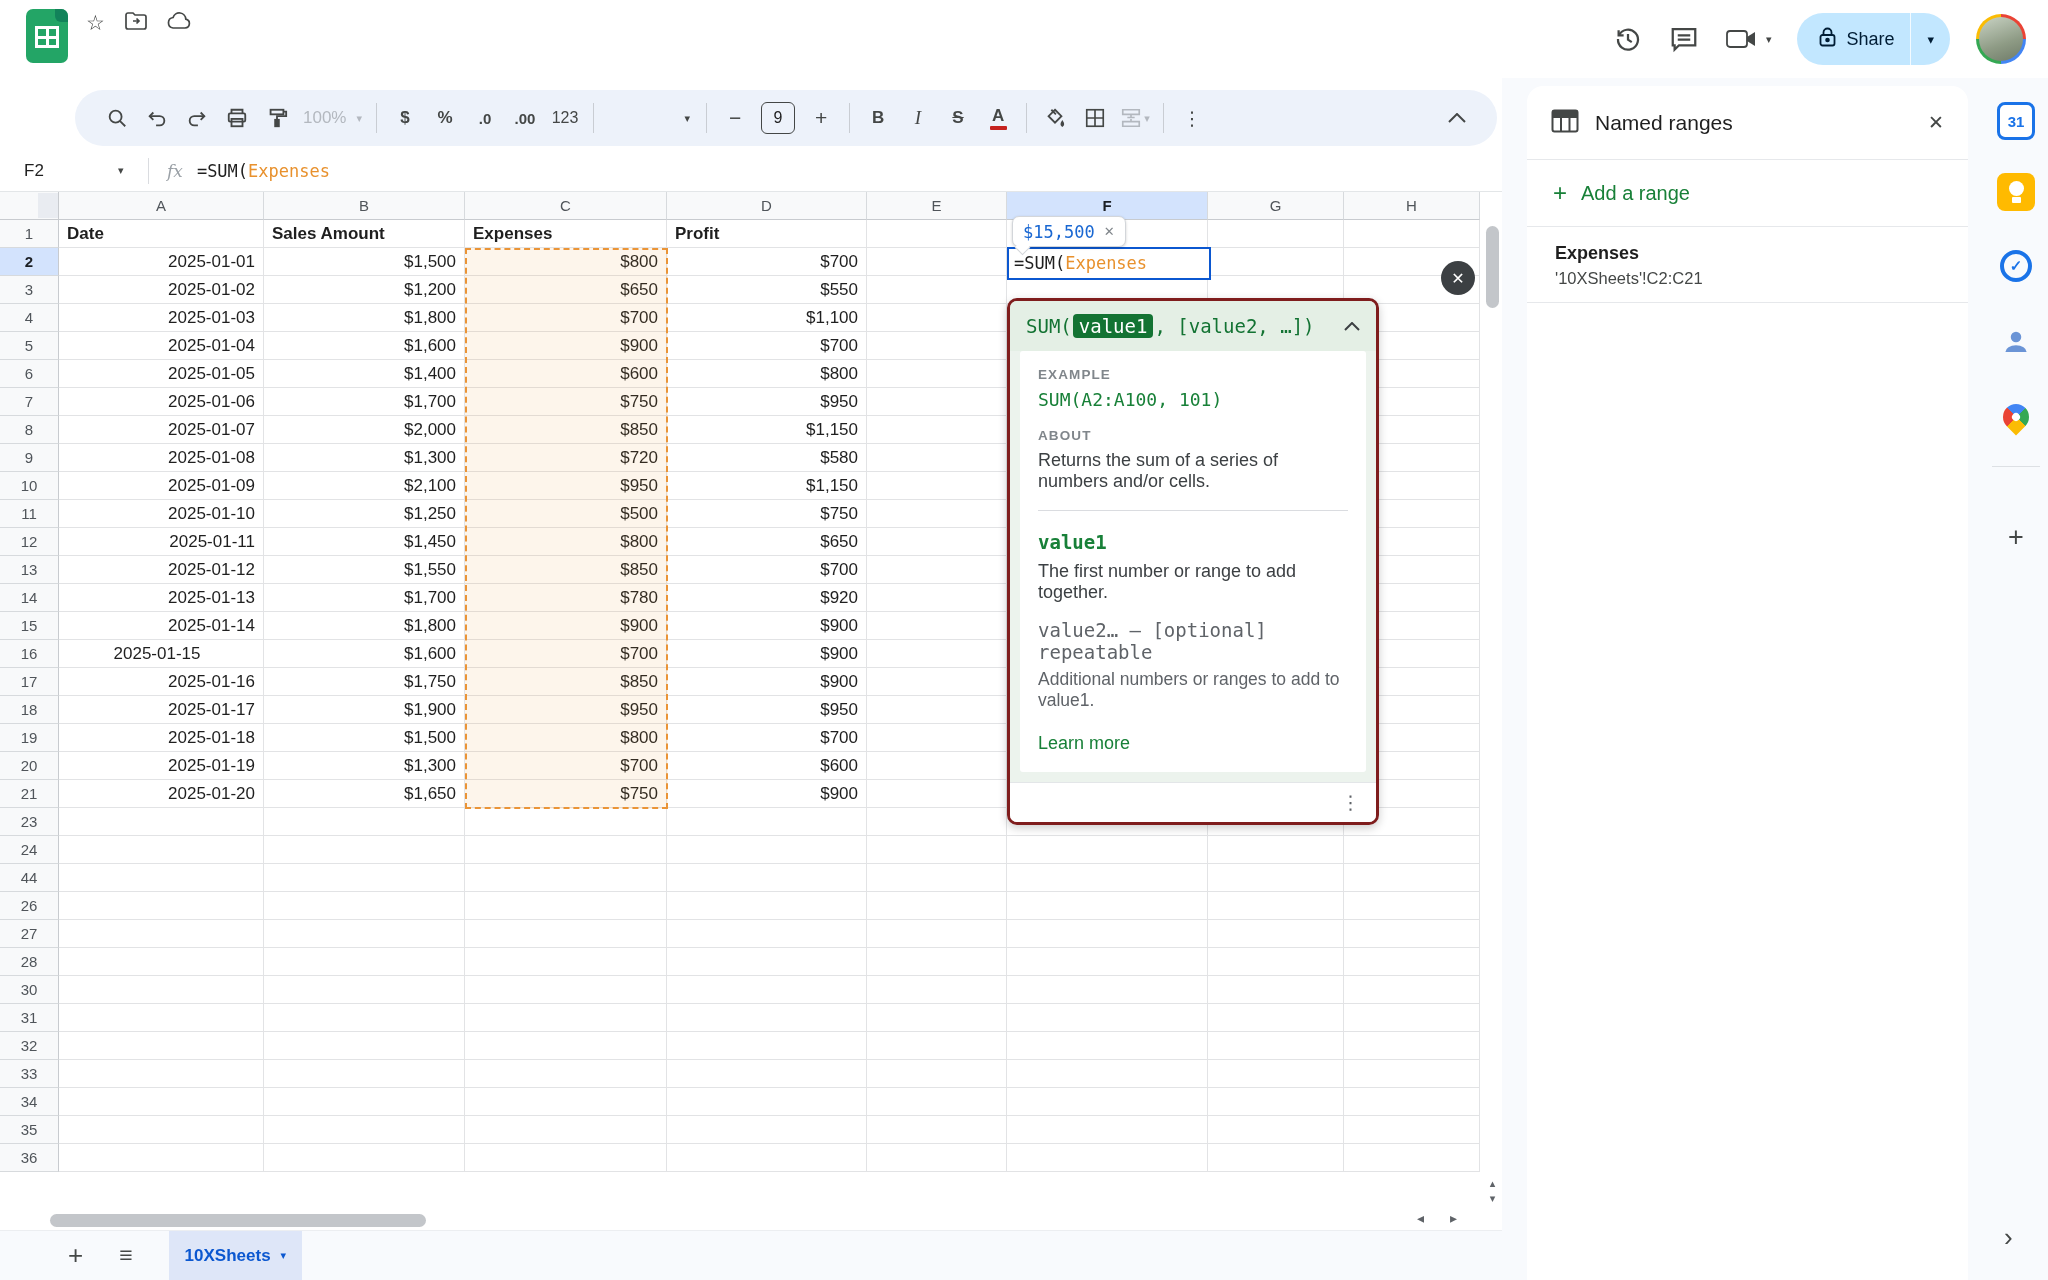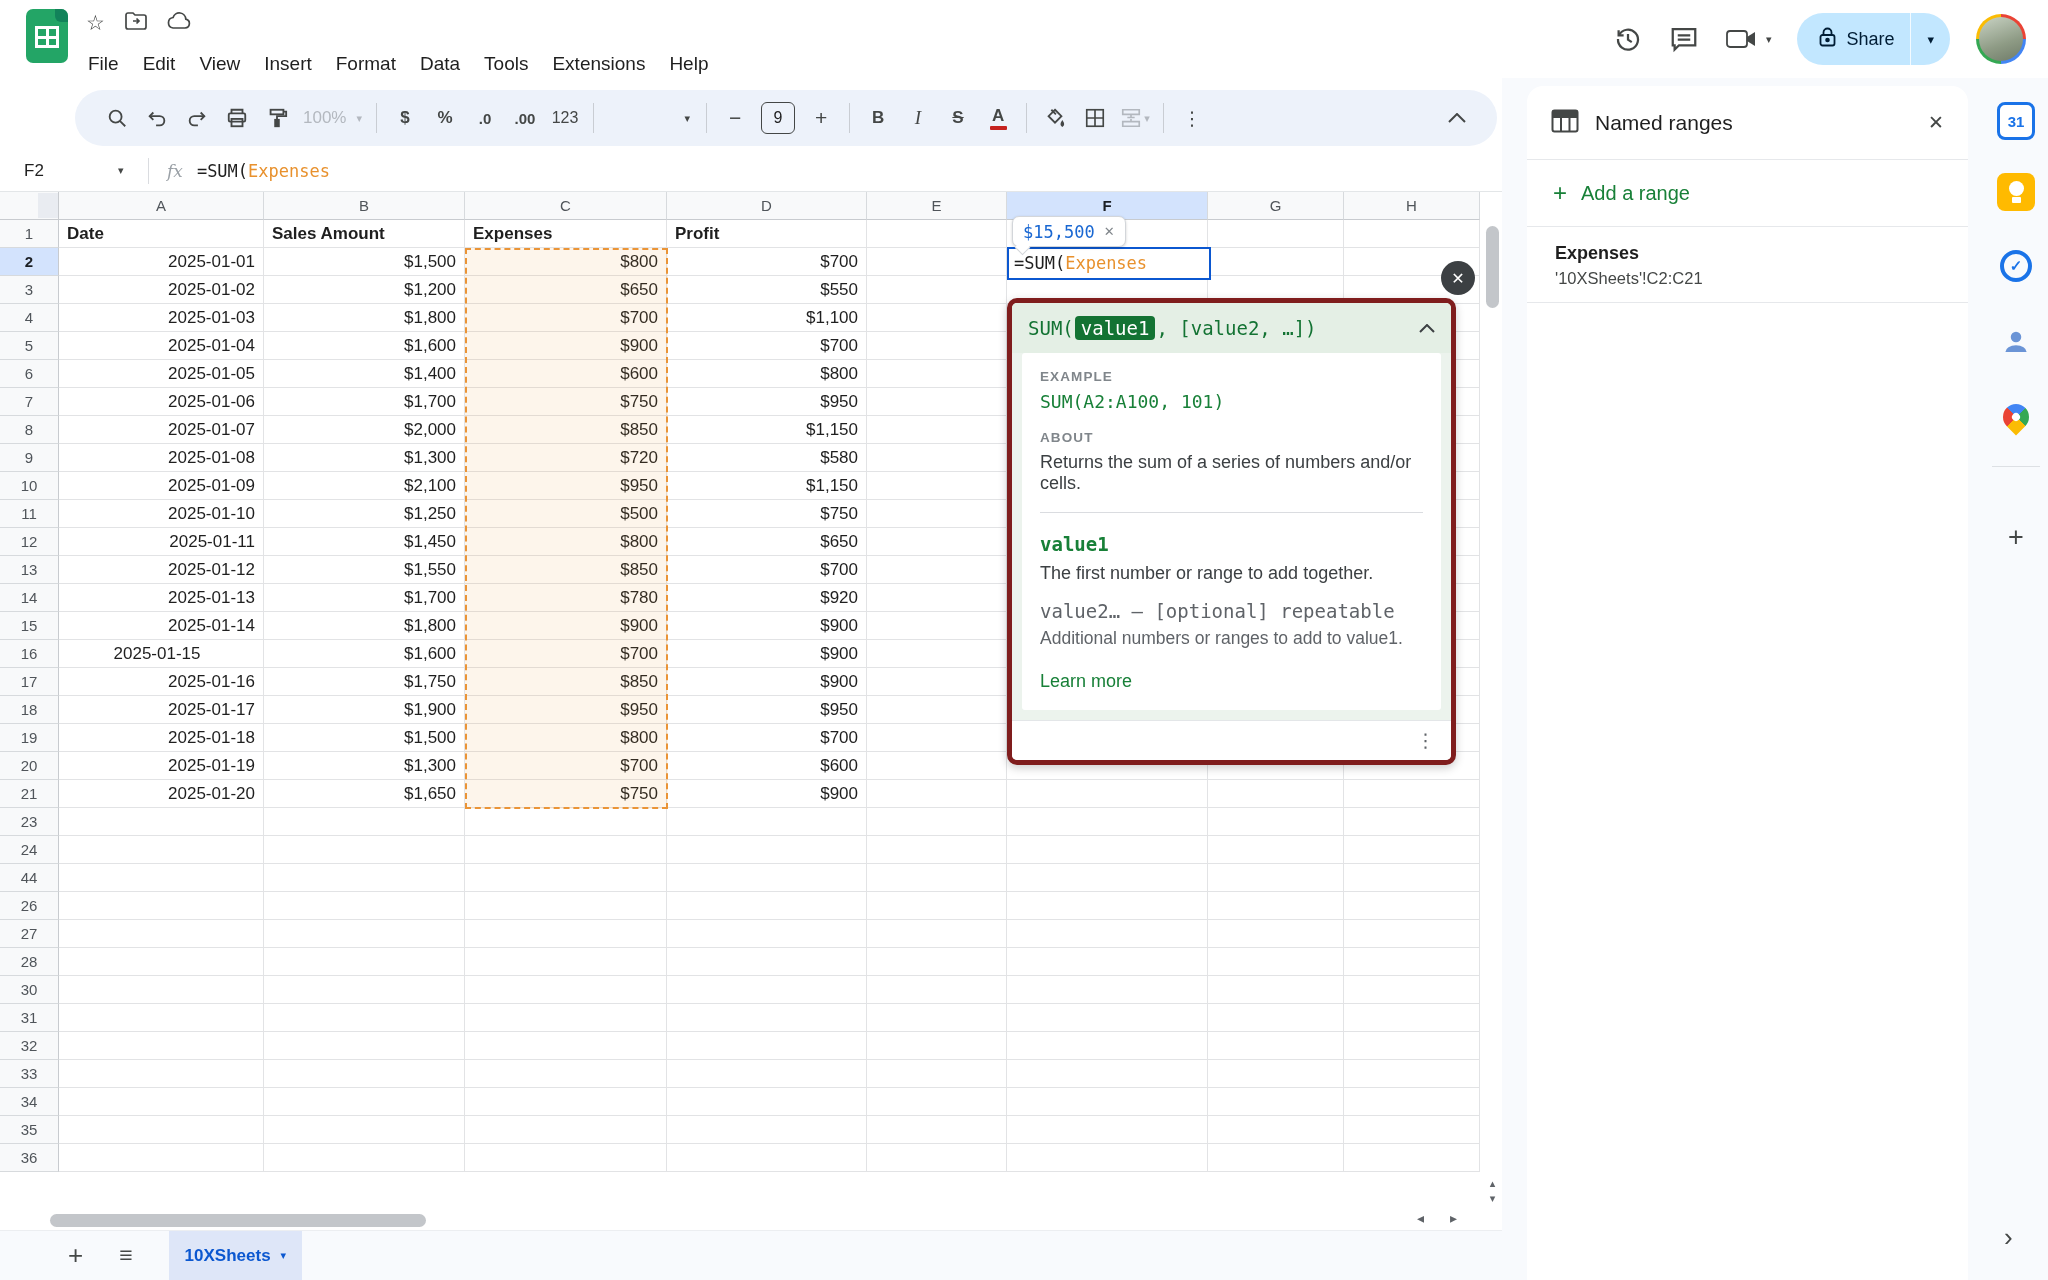--- a/index.html
+++ b/index.html
@@ -89,22 +89,22 @@
   #cell-editor { position:absolute; left:1007px; top:55px; width:204px; height:33px; background:#fff;
     border:2.5px solid #0b57d0; z-index:4; font-size:17px; line-height:28px; padding-left:5px; white-space:nowrap; }
   #value-chip { position:absolute; left:1012px; top:24px; height:31px; background:#fff; border:1px solid #d3d6da;
     border-radius:7px; box-shadow:0 1px 3px rgba(0,0,0,.18); display:flex; align-items:center; padding:0 10px; gap:9px; z-index:5; }
   #value-chip .val { font-size:17px; color:#1967d2; }
   #value-chip .x { font-size:13px; color:#80868b; }
   #chip-tail { position:absolute; left:1017px; top:50px; width:11px; height:11px; background:#fff;
     border-left:1px solid #d3d6da; border-bottom:1px solid #d3d6da; transform:rotate(-45deg); z-index:5; }
 
   
-  #fn-popup { position:absolute; left:1007px; top:106px; width:449px; background:#ecf3ed;
-    border:5px solid #7f1d1d; border-radius:10px; box-shadow:0 3px 10px rgba(0,0,0,.2); z-index:6; overflow:hidden; }
+  #fn-popup { position:absolute; left:1007px; top:106px; width:372px; background:#ecf3ed;
+    border:3px solid #7f1d1d; border-radius:10px; box-shadow:0 3px 10px rgba(0,0,0,.2); z-index:6; overflow:hidden; }
   #fn-header { height:50px; display:flex; align-items:center; padding:0 16px; background:#e4efe5; }
   #fn-sig { font-size:19px; color:#137333; display:flex; align-items:center; }
   #fn-sig .chip { background:#137333; color:#fff; border-radius:4px; padding:1px 6px; margin:0 1px; }
   #fn-collapse { margin-left:auto; color:#3c4043; }
   #fn-body { background:#fff; margin:0 10px 10px 10px; border-radius:3px; padding:16px 18px 18px 18px; }
   .fn-label { font-size:13.5px; font-weight:700; letter-spacing:1.1px; color:#80868b; margin-bottom:7px; }
   #fn-example-code { font-size:18px; color:#188038; margin-bottom:18px; }
   #fn-about-text { font-size:18px; color:#3c4043; margin-bottom:4px; }
   #fn-divider { height:1px; background:#dadce0; margin:18px 0 20px 0; }
   #fn-arg1-title { font-size:19px; font-weight:700; color:#188038; margin-bottom:8px; }
@@ -179,31 +179,20 @@
             <path d="M1 3 a2 2 0 0 1 2-2 h5 l2 2 h9 a2 2 0 0 1 2 2 v10 a2 2 0 0 1-2 2 h-16 a2 2 0 0 1-2-2 z"></path>
             <path d="M8 9 h6 M11.5 6.5 L14 9 L11.5 11.5"></path>
           </svg>
       </span>
       <span class="doc-icon">
         <svg width="24" height="18" viewBox="0 0 24 18" fill="none" stroke="currentColor" stroke-width="1.7">
             <path d="M6 16 h12 a4.5 4.5 0 0 0 .8-8.9 A6.5 6.5 0 0 0 6.1 5.5 A5.3 5.3 0 0 0 6 16 z"></path>
           </svg>
       </span>
     </div>
-    <div id="menubar">
-        <span class="menu-item">File</span>
-        <span class="menu-item">Edit</span>
-        <span class="menu-item">View</span>
-        <span class="menu-item">Insert</span>
-        <span class="menu-item">Format</span>
-        <span class="menu-item">Data</span>
-        <span class="menu-item">Tools</span>
-        <span class="menu-item">Extensions</span>
-        <span class="menu-item">Help</span>
-      </div>
     <div id="top-right">
       <span class="tr-icon">
         <svg width="30" height="30" viewBox="0 0 24 24" fill="none" stroke="currentColor" stroke-width="1.8">
             <path d="M4.5 5 v4 h4"></path>
             <path d="M4.8 9 a8 8 0 1 1-.8 3"></path>
             <path d="M12 8 v4.5 l3 2"></path>
           </svg>
       </span>
       <span class="tr-icon">
         <svg width="30" height="30" viewBox="0 0 24 24" fill="none" stroke="currentColor" stroke-width="1.8">

